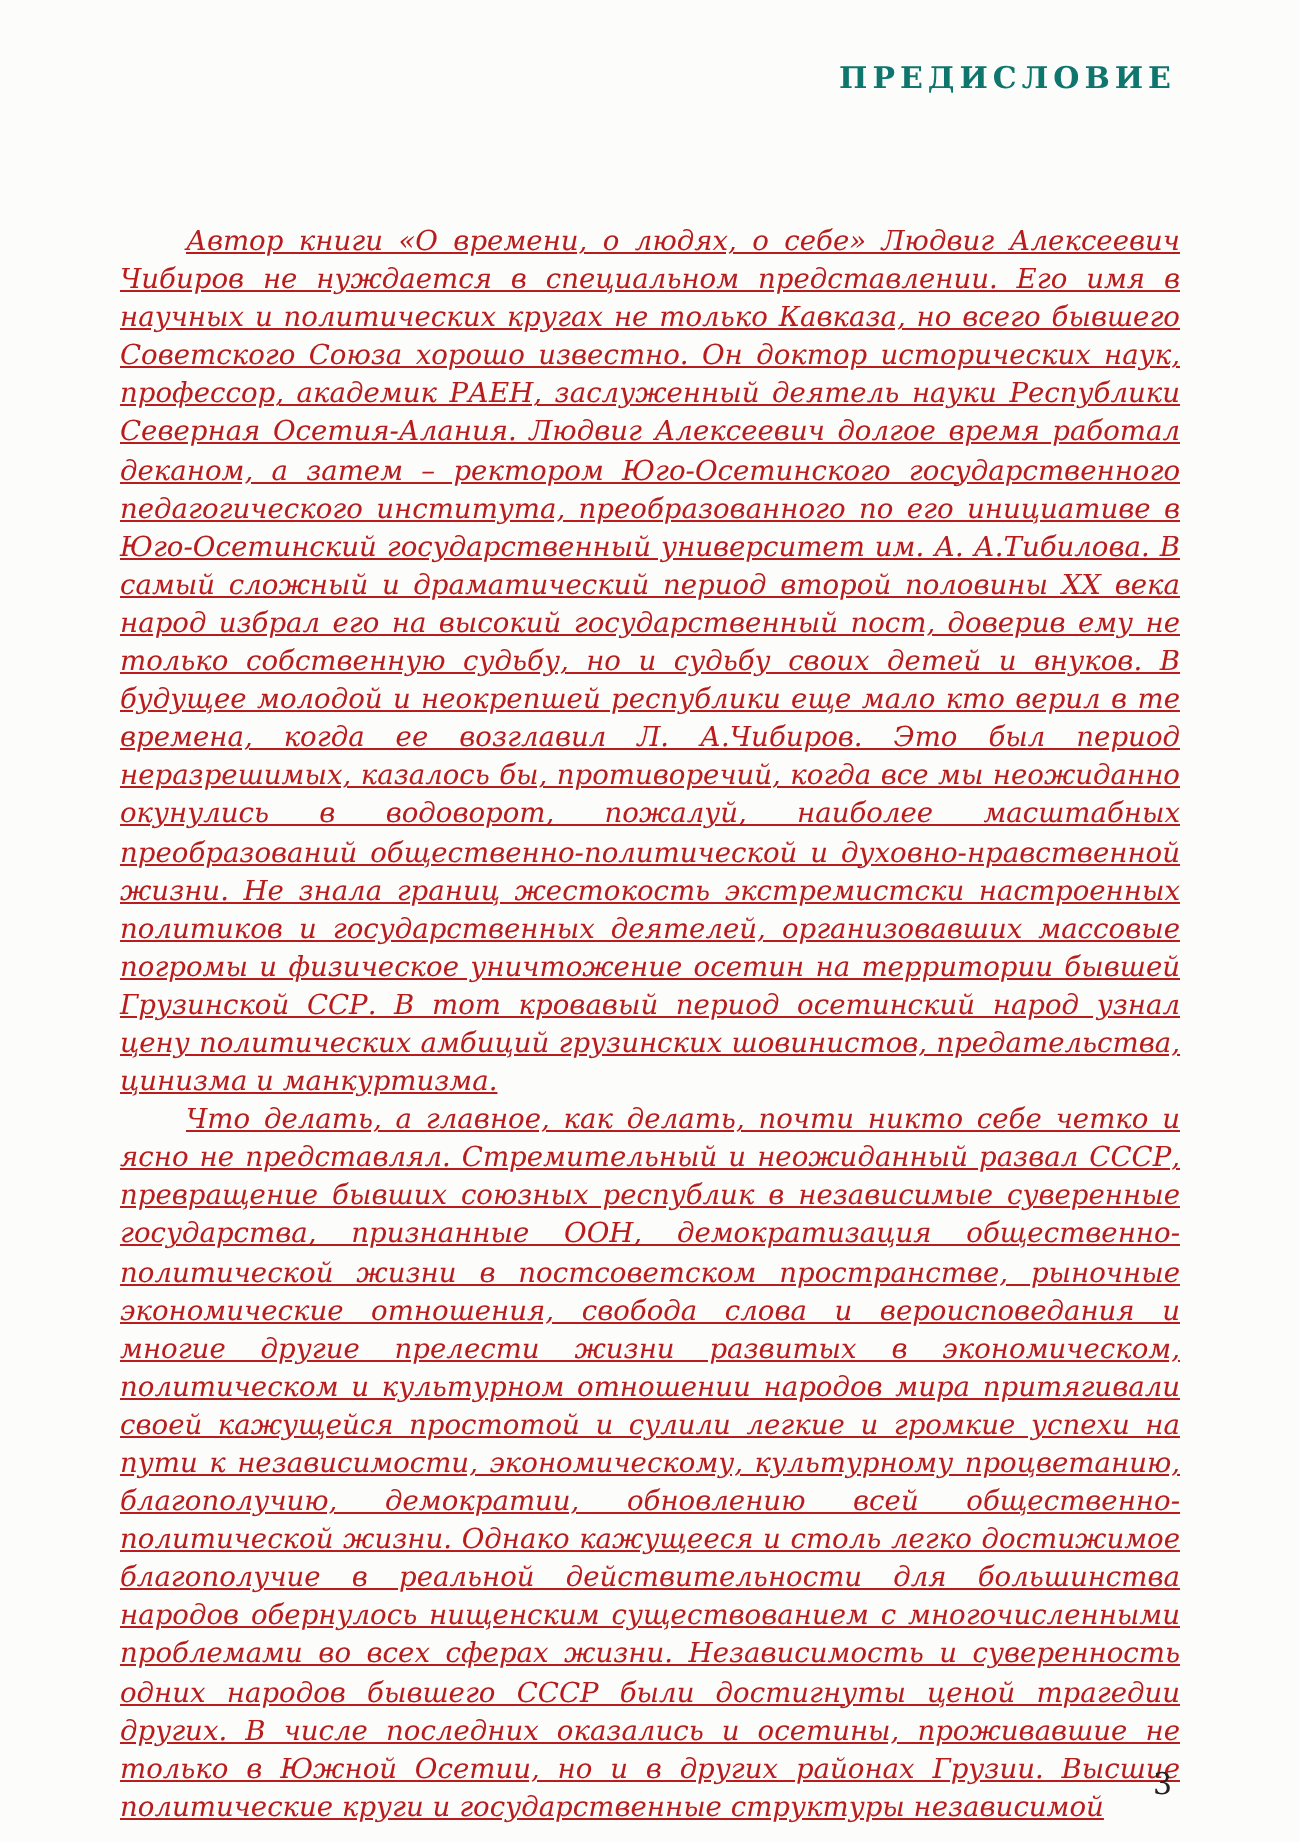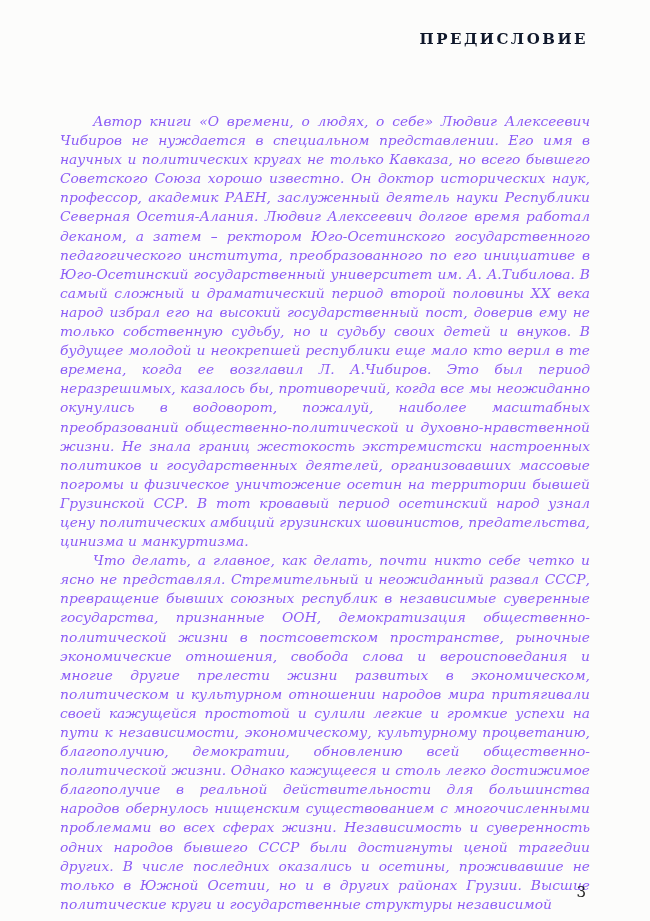--- a/index.html
+++ b/index.html
@@ -17,33 +17,34 @@
     box-sizing: border-box;
     overflow: hidden;
   }
   .running-header {
     position: absolute;
     top: 30px;
     right: 62px;
     font-size: 15px;
     font-weight: 600;
     letter-spacing: 2.5px;
-    color: #0f172a;
+    color: #0f766e;
     font-style: normal;
   }
   .body-text {
     position: absolute;
     top: 112px;
     left: 60px;
     width: 530px;
     font-style: italic;
     font-size: 13.8px;
     line-height: 19.1px;
     text-align: justify;
-    color: #8b5cf6;
+    color: #b91c1c;
+    text-decoration: underline;
   }
   .body-text p {
     margin: 0;
     padding: 0;
     text-indent: 33px;
   }
   .page-number {
     position: absolute;
     bottom: 20px;
     right: 64px;

